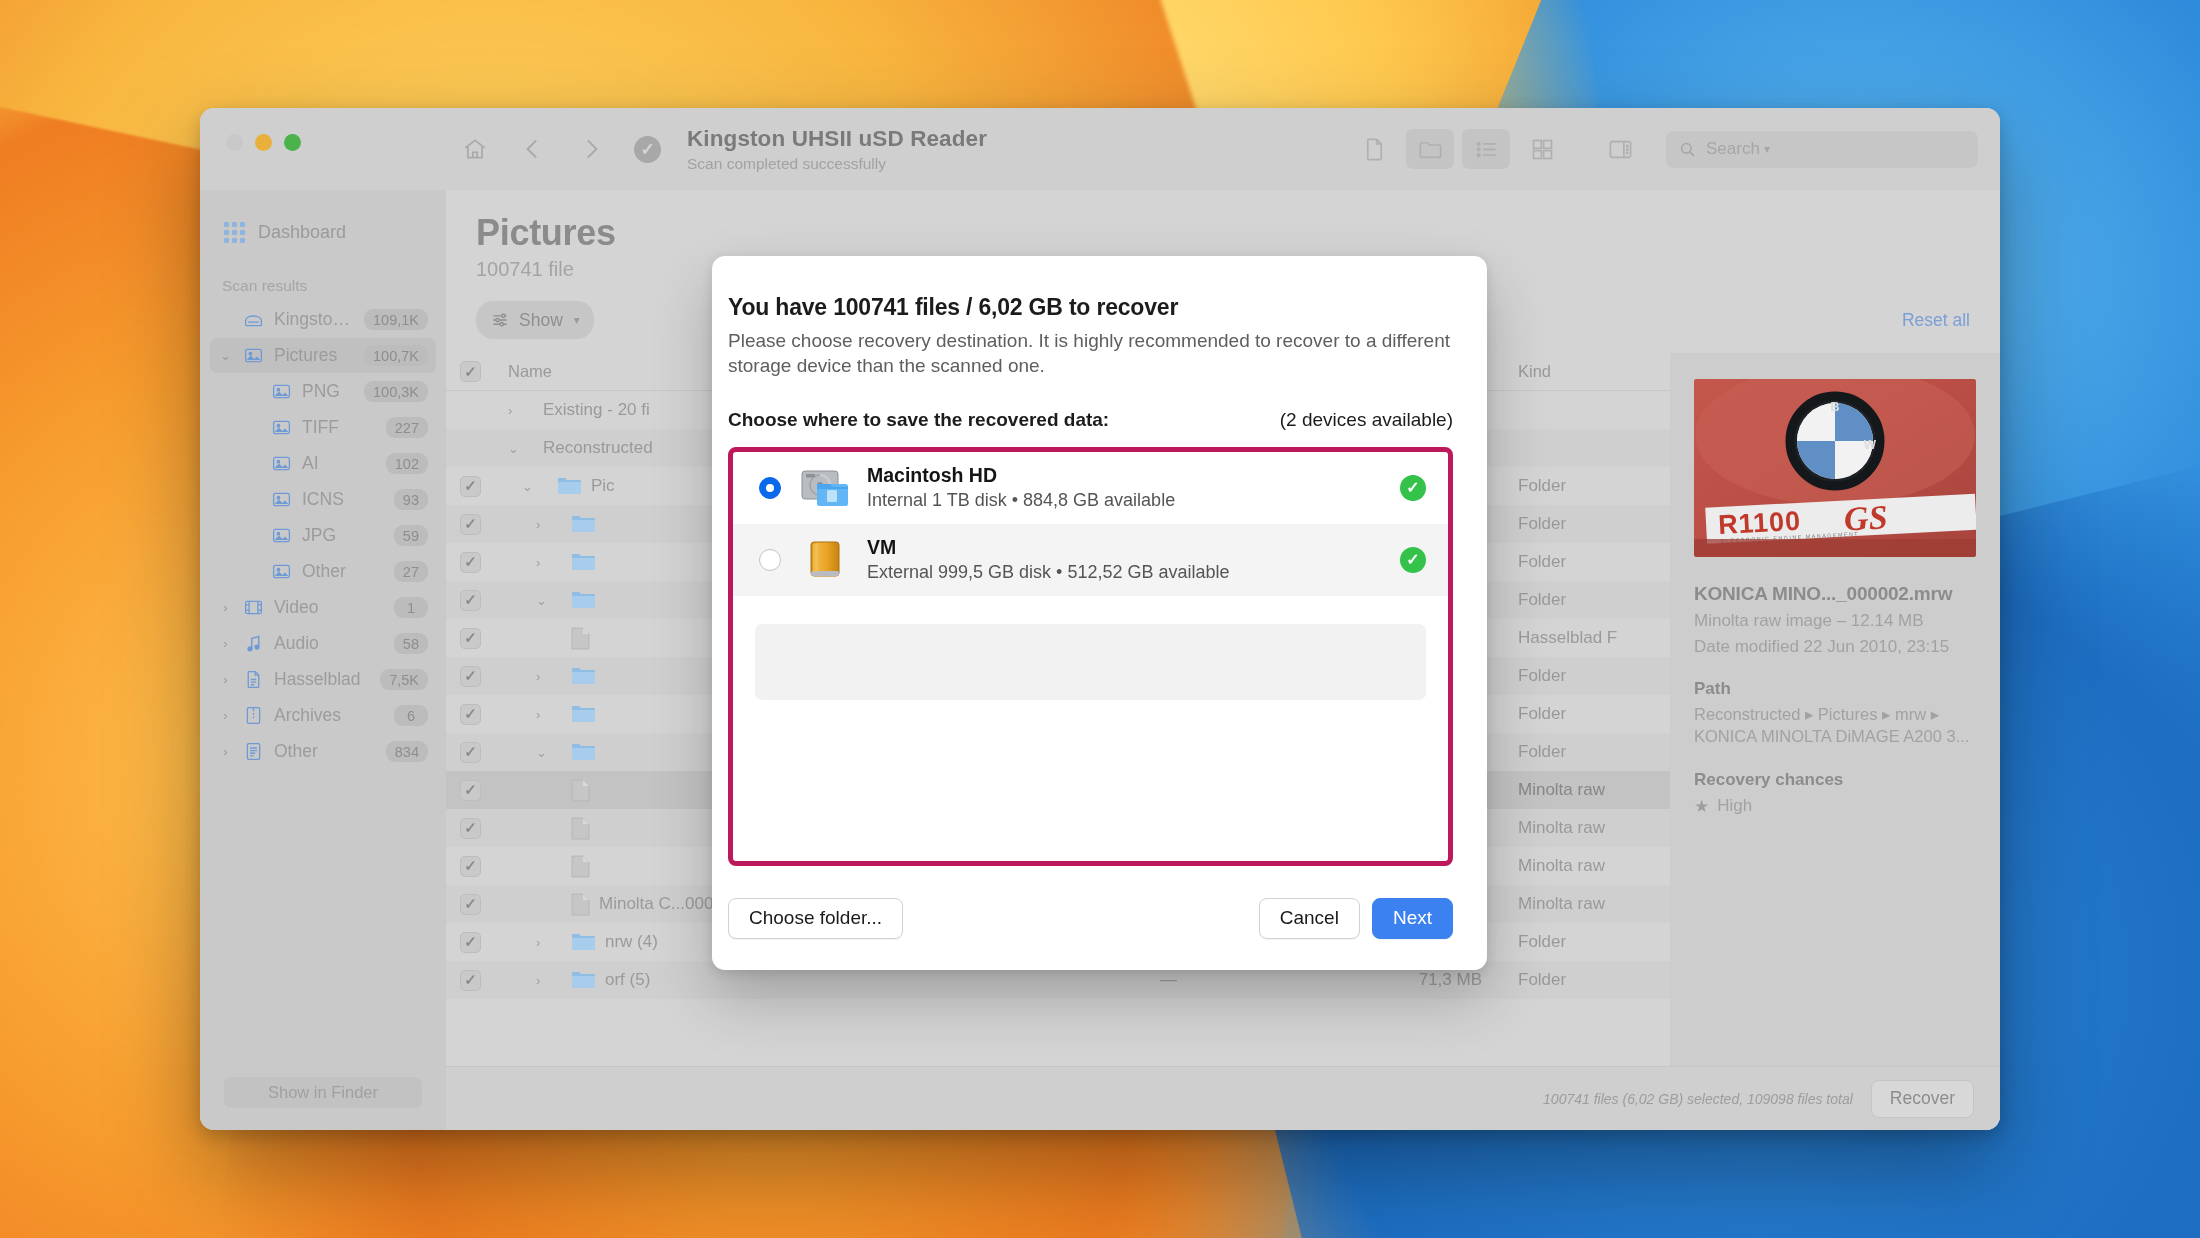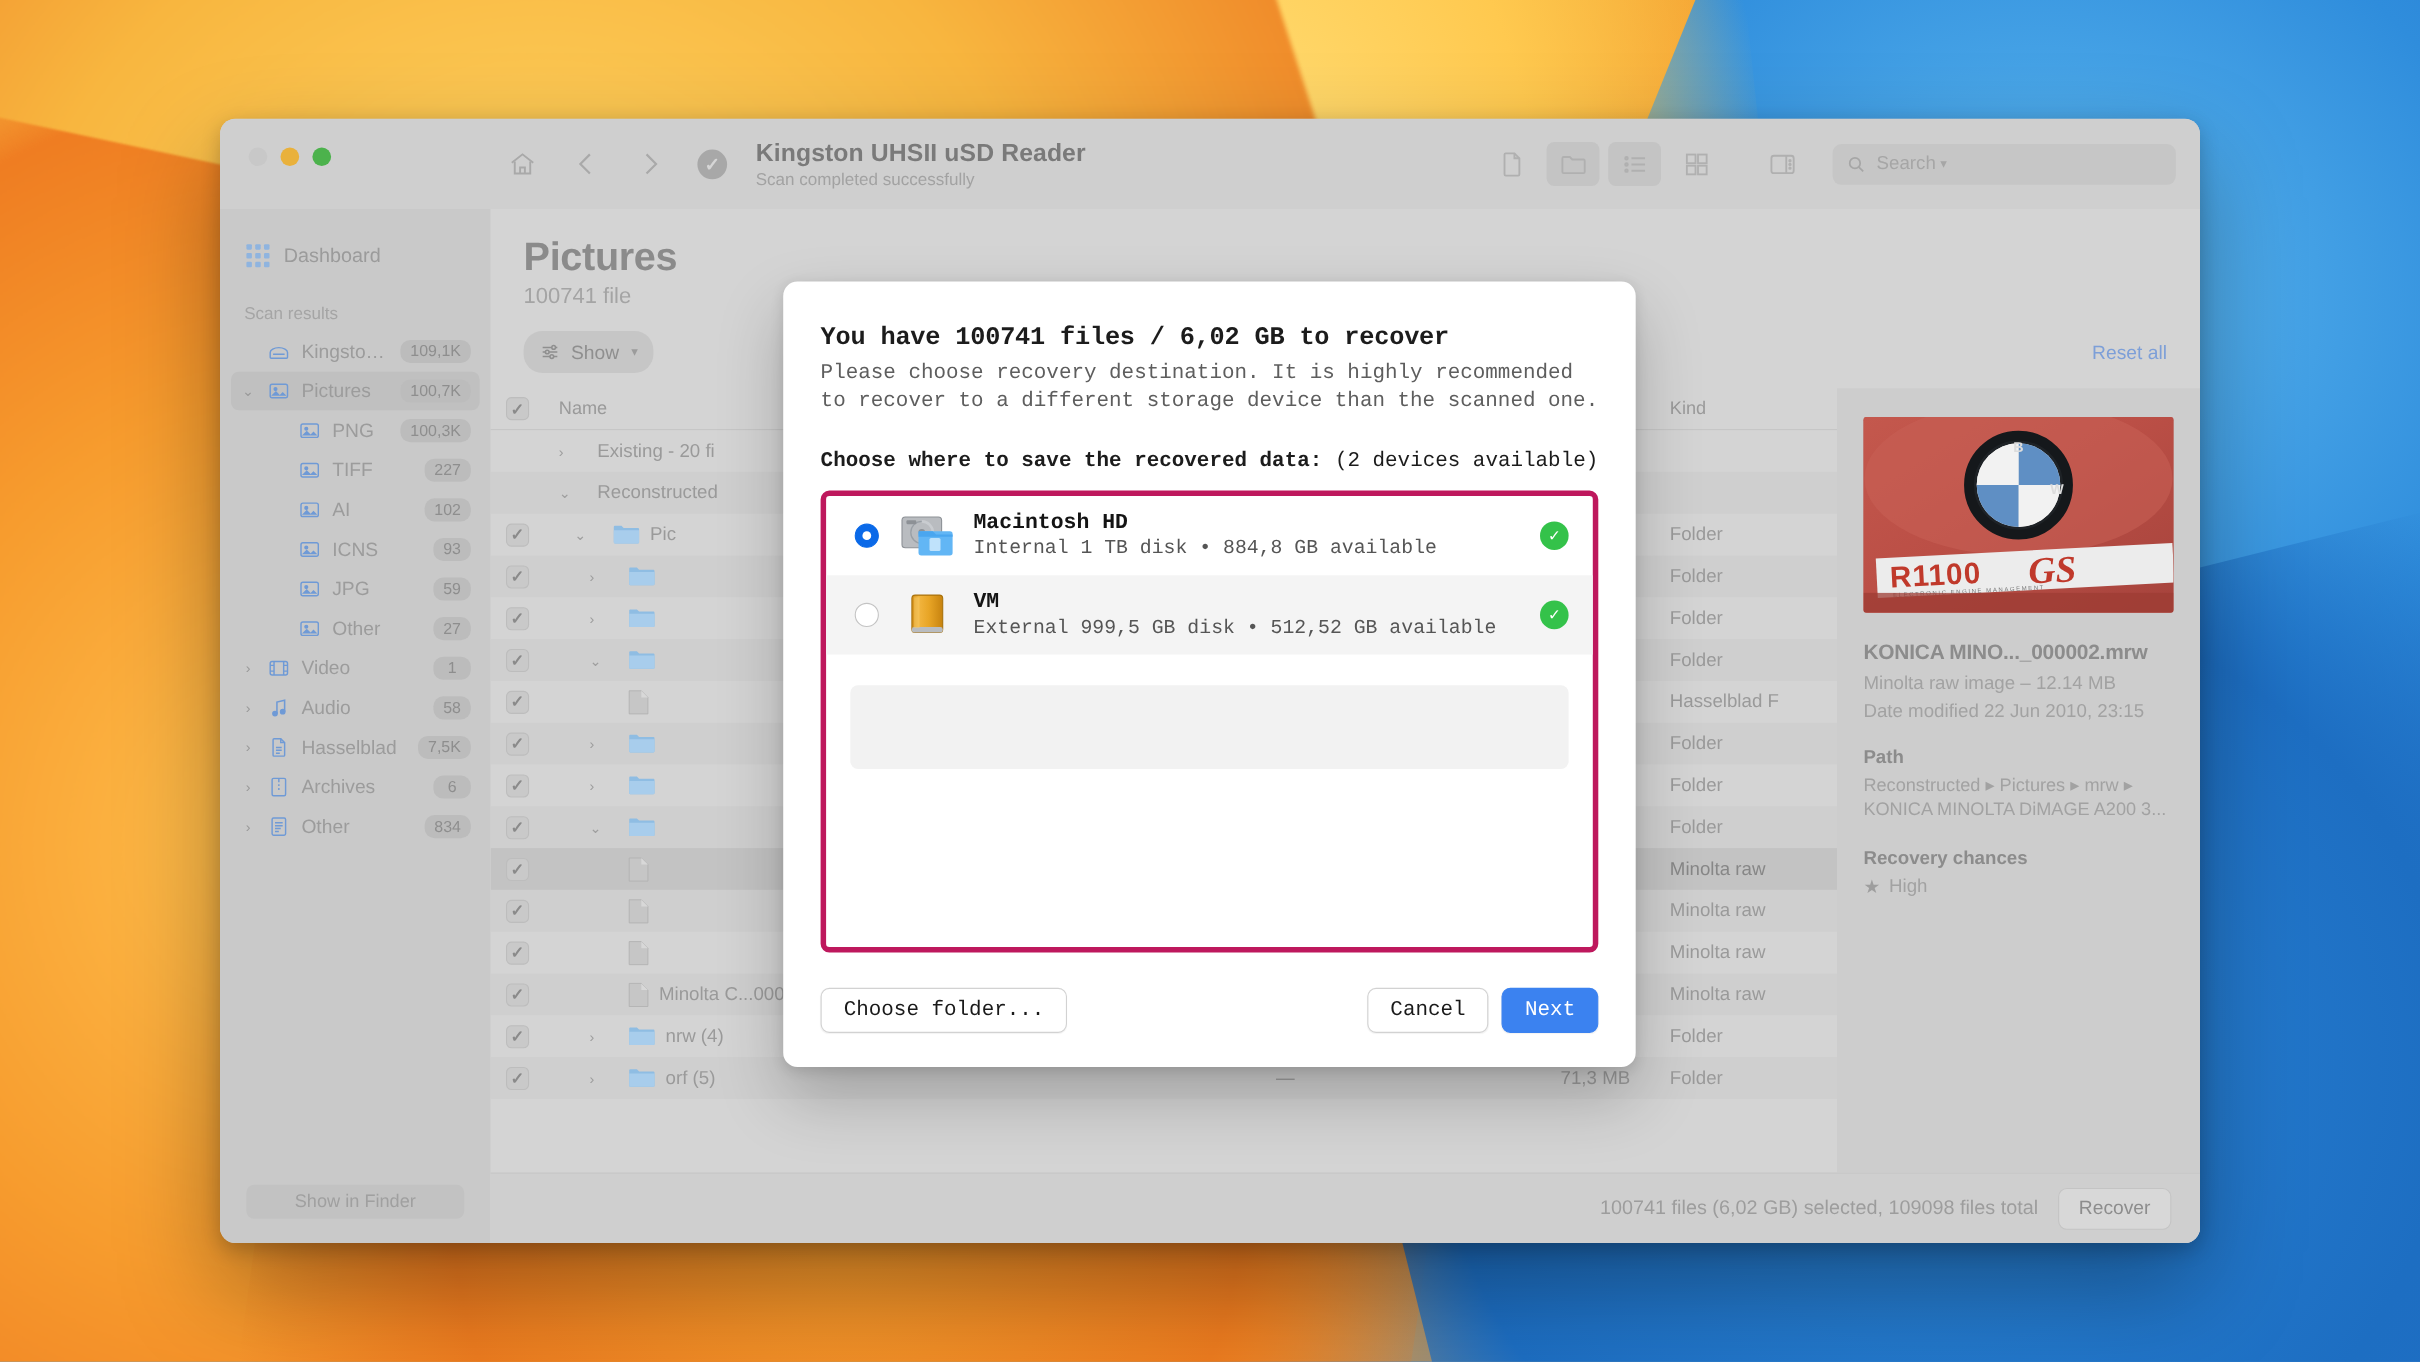--- a/index.html
+++ b/index.html
@@ -235,39 +235,38 @@
   .pv-chance { font-size:17px; color:#a2a2a2; margin-top:6px; display:flex; align-items:center; gap:8px;}
 
   
   .statusbar {
     height:64px; flex:0 0 64px;
     background:#cfcfcf;
     display:flex; align-items:center; justify-content:flex-end;
     gap:18px; padding-right:26px;
     border-top:1px solid #c6c6c6;
   }
-  .status-text { font-size:18px; color:#9d9d9d; }
+  .status-text { font-size:14px; color:#9d9d9d;font-style:italic; }
   .recover-btn {
     height:38px; border-radius:8px;
     background:#d8d8d8; border:1px solid #c4c4c4;
     padding:0 18px; display:flex; align-items:center;
     font-size:17.5px; color:#8d8d8d;
   }
 
   
   .sheet {
     position:absolute;
     left:712px; top:256px;
     width:775px; height:714px;
     background:#fff; border-radius:13px;
     box-shadow: 0 28px 60px rgba(0,0,0,.22), 0 3px 12px rgba(0,0,0,.12);
-    padding:38px 34px 0 34px;
+    padding:38px 34px 0 16px;
     display:flex; flex-direction:column;
     z-index:20;
-    font-family:Liberation Mono, monospace;
   }
   .sheet h2 { font-size:23px; font-weight:700; color:#1c1c1c; letter-spacing:-.2px;}
   .sheet .desc { font-size:19px; color:#5e5e5e; margin-top:7px; line-height:1.33; }
   .sheet .choose-row {
     display:flex; align-items:baseline; justify-content:space-between;
     margin-top:30px;
   }
   .sheet .choose-row .lbl { font-size:19px; font-weight:700; color:#1c1c1c; }
   .sheet .choose-row .cnt { font-size:19px; color:#1c1c1c; }
 

